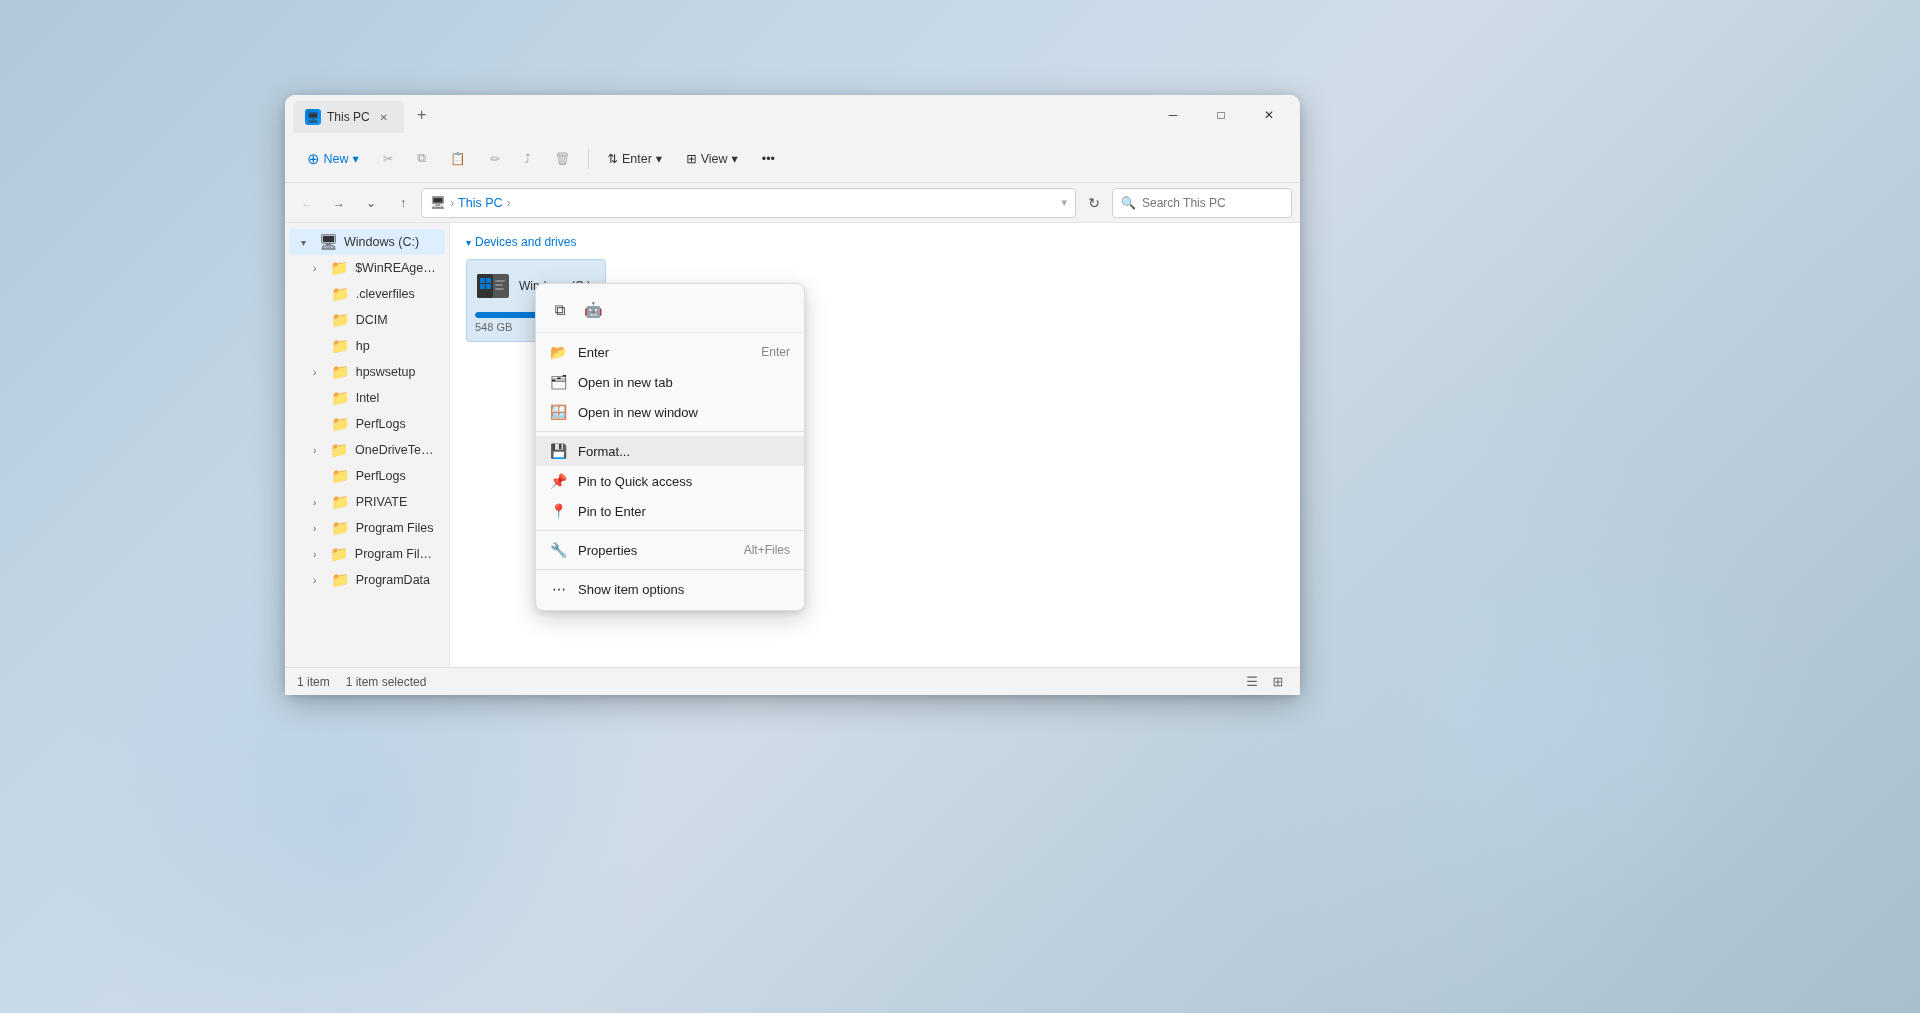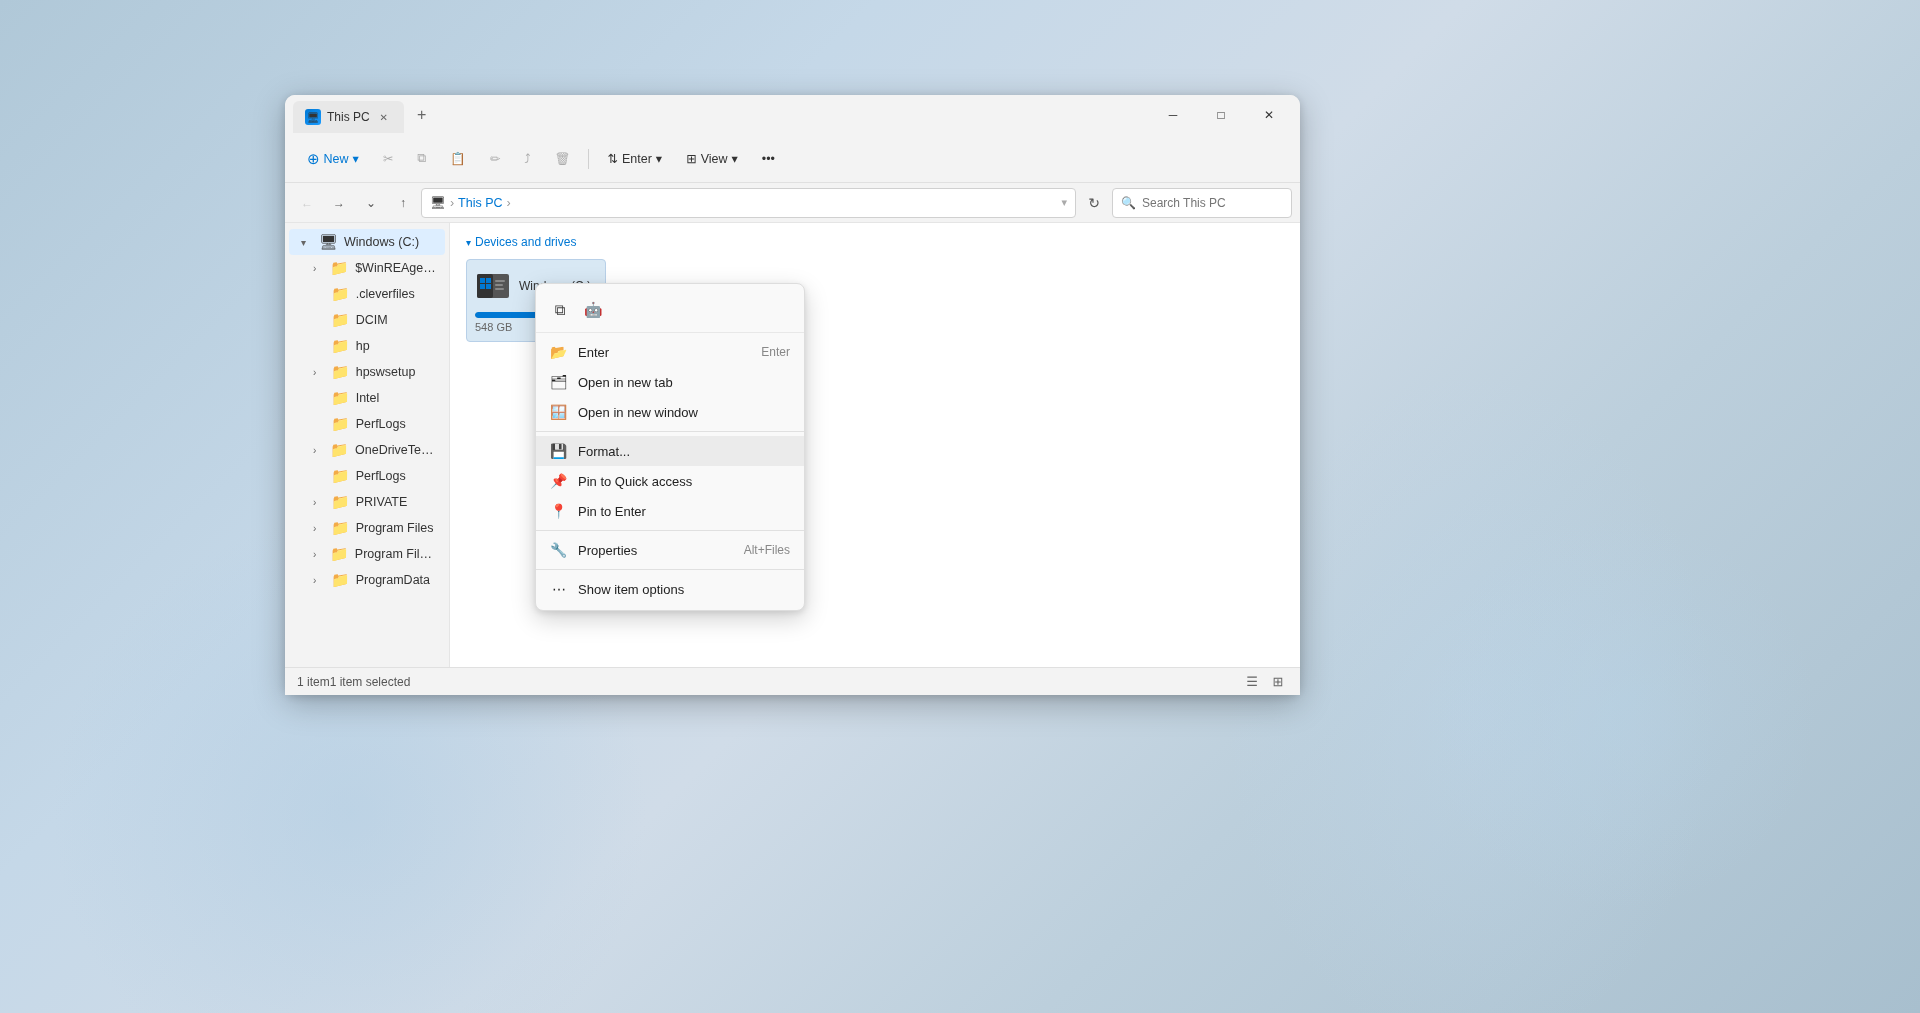--- a/index.html
+++ b/index.html
@@ -587,21 +587,21 @@
           <div class="drive-bar-bg">
             <div class="drive-bar-fill" style="width:60%"></div>
           </div>
           <div class="drive-size">548 GB</div>
         </div>
       </div>
     </div>
   </div>
 
   <div class="status-bar">
-    <div style="display:flex;">
+    <div style="display:flex;gap:16px;">
       <span>1 item</span>
       <span>1 item selected</span>
     </div>
     <div class="status-right">
       <div class="view-icon">☰</div>
       <div class="view-icon">⊞</div>
     </div>
   </div>
 </div>
 

